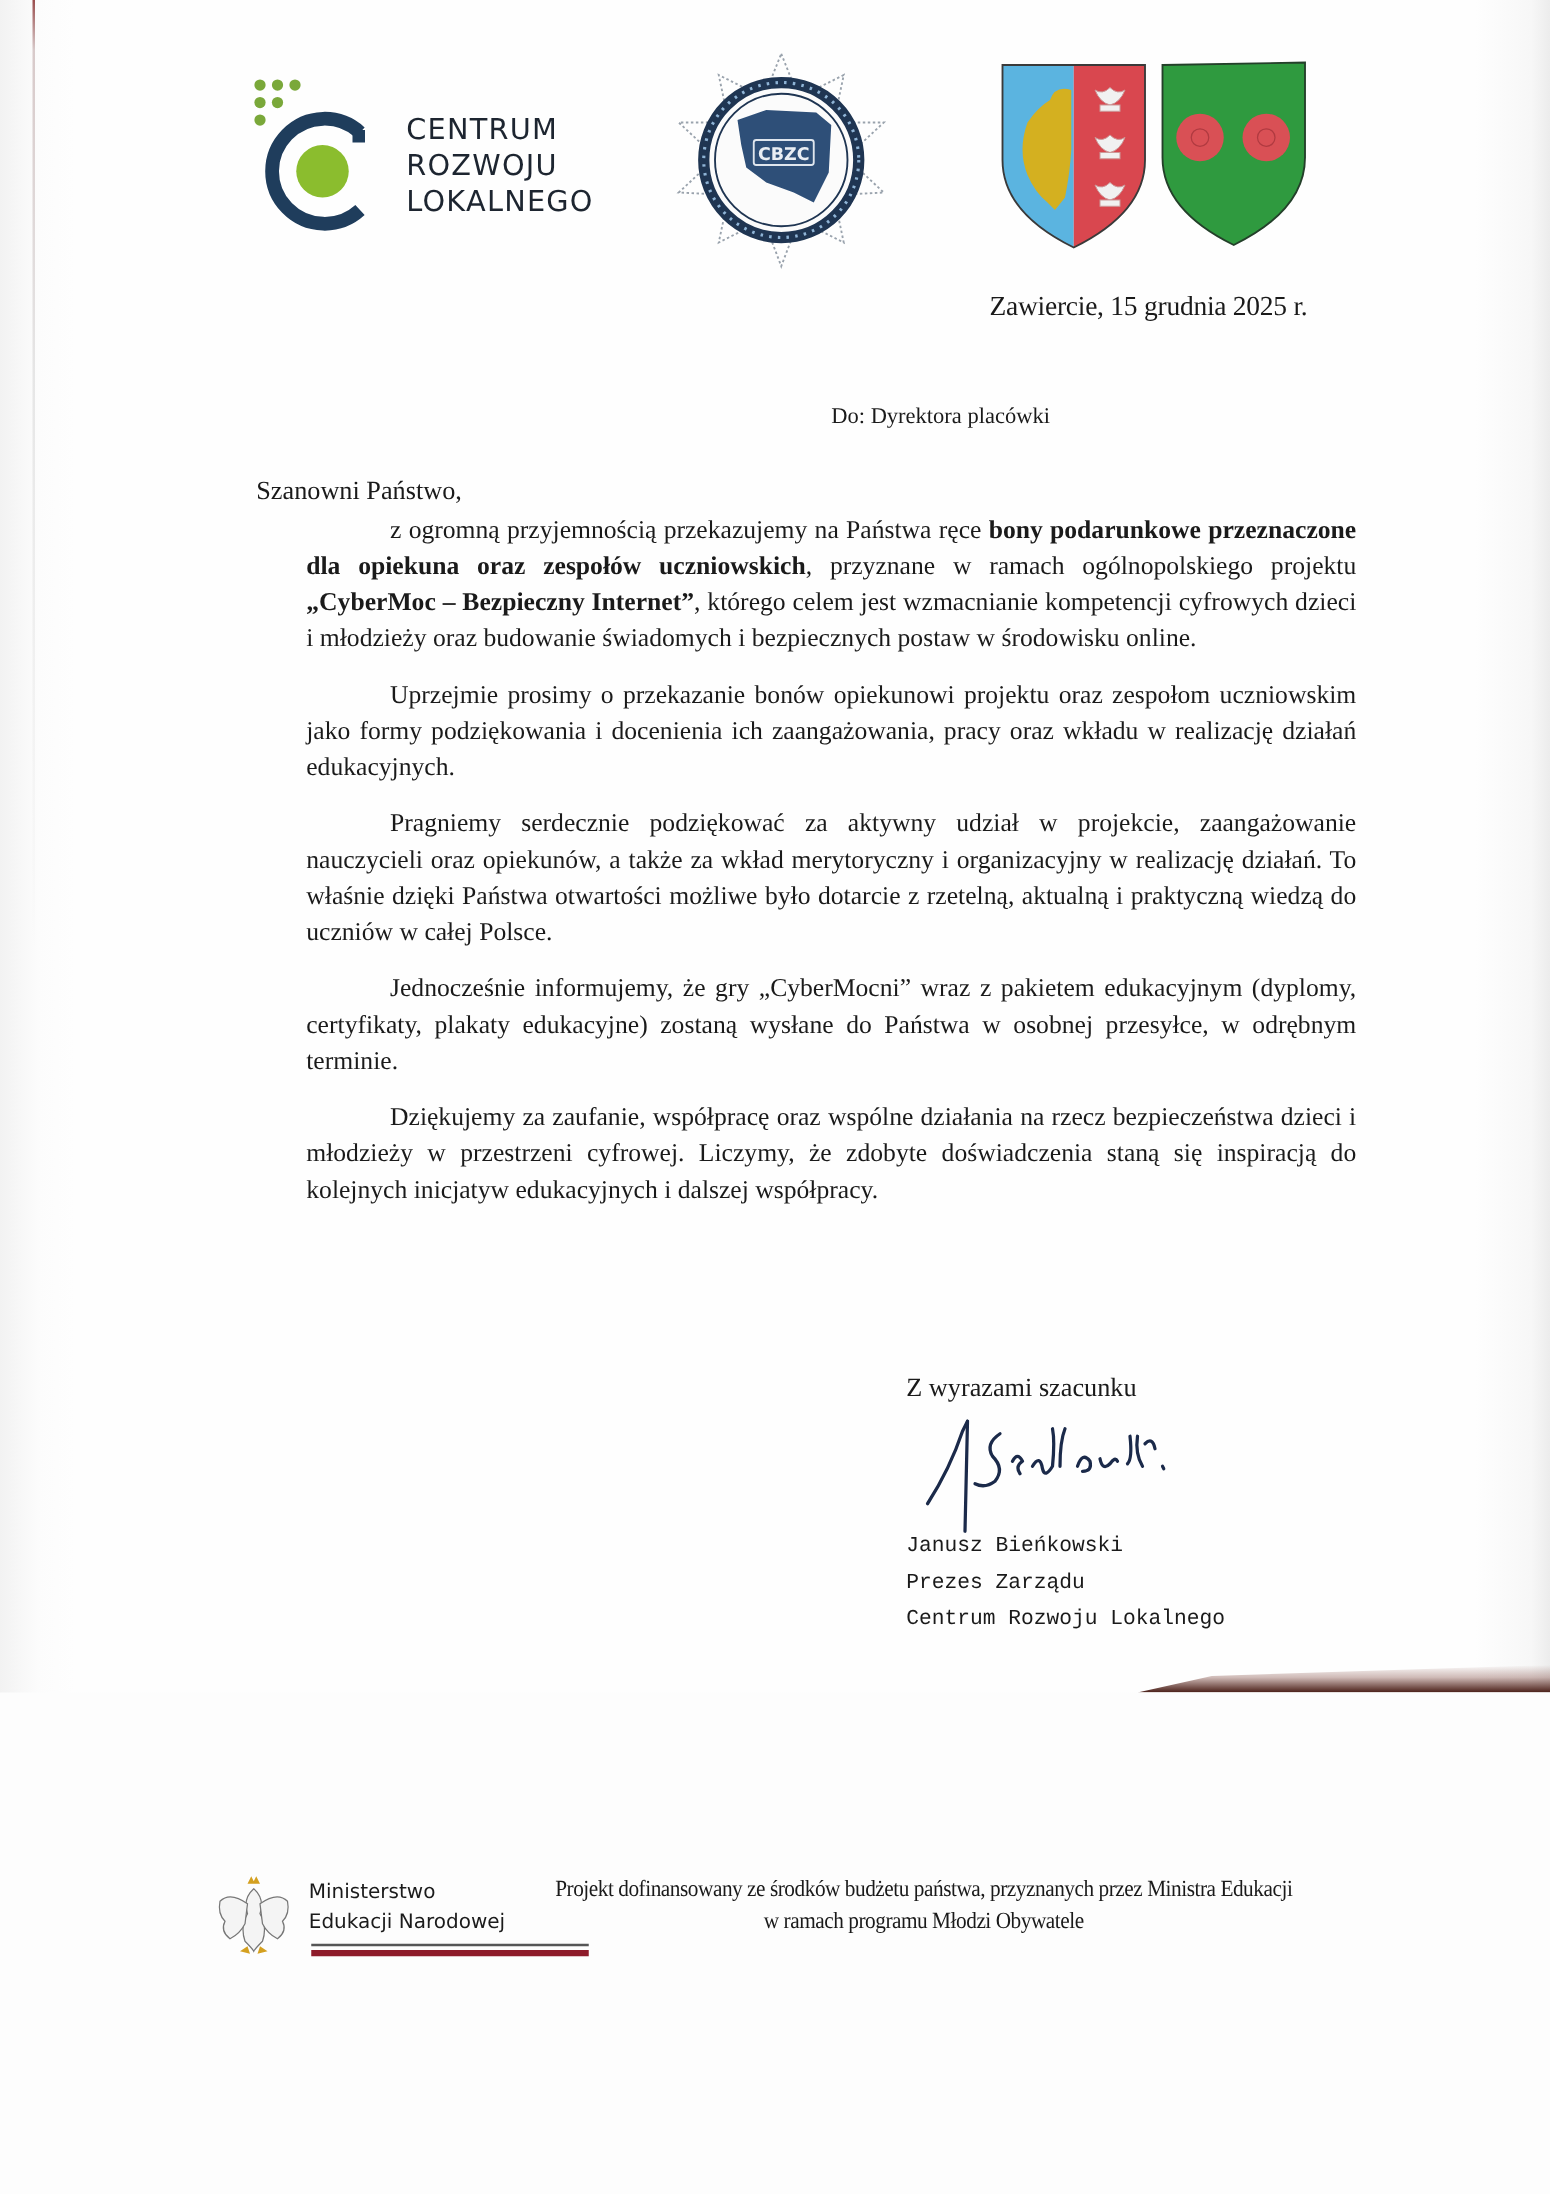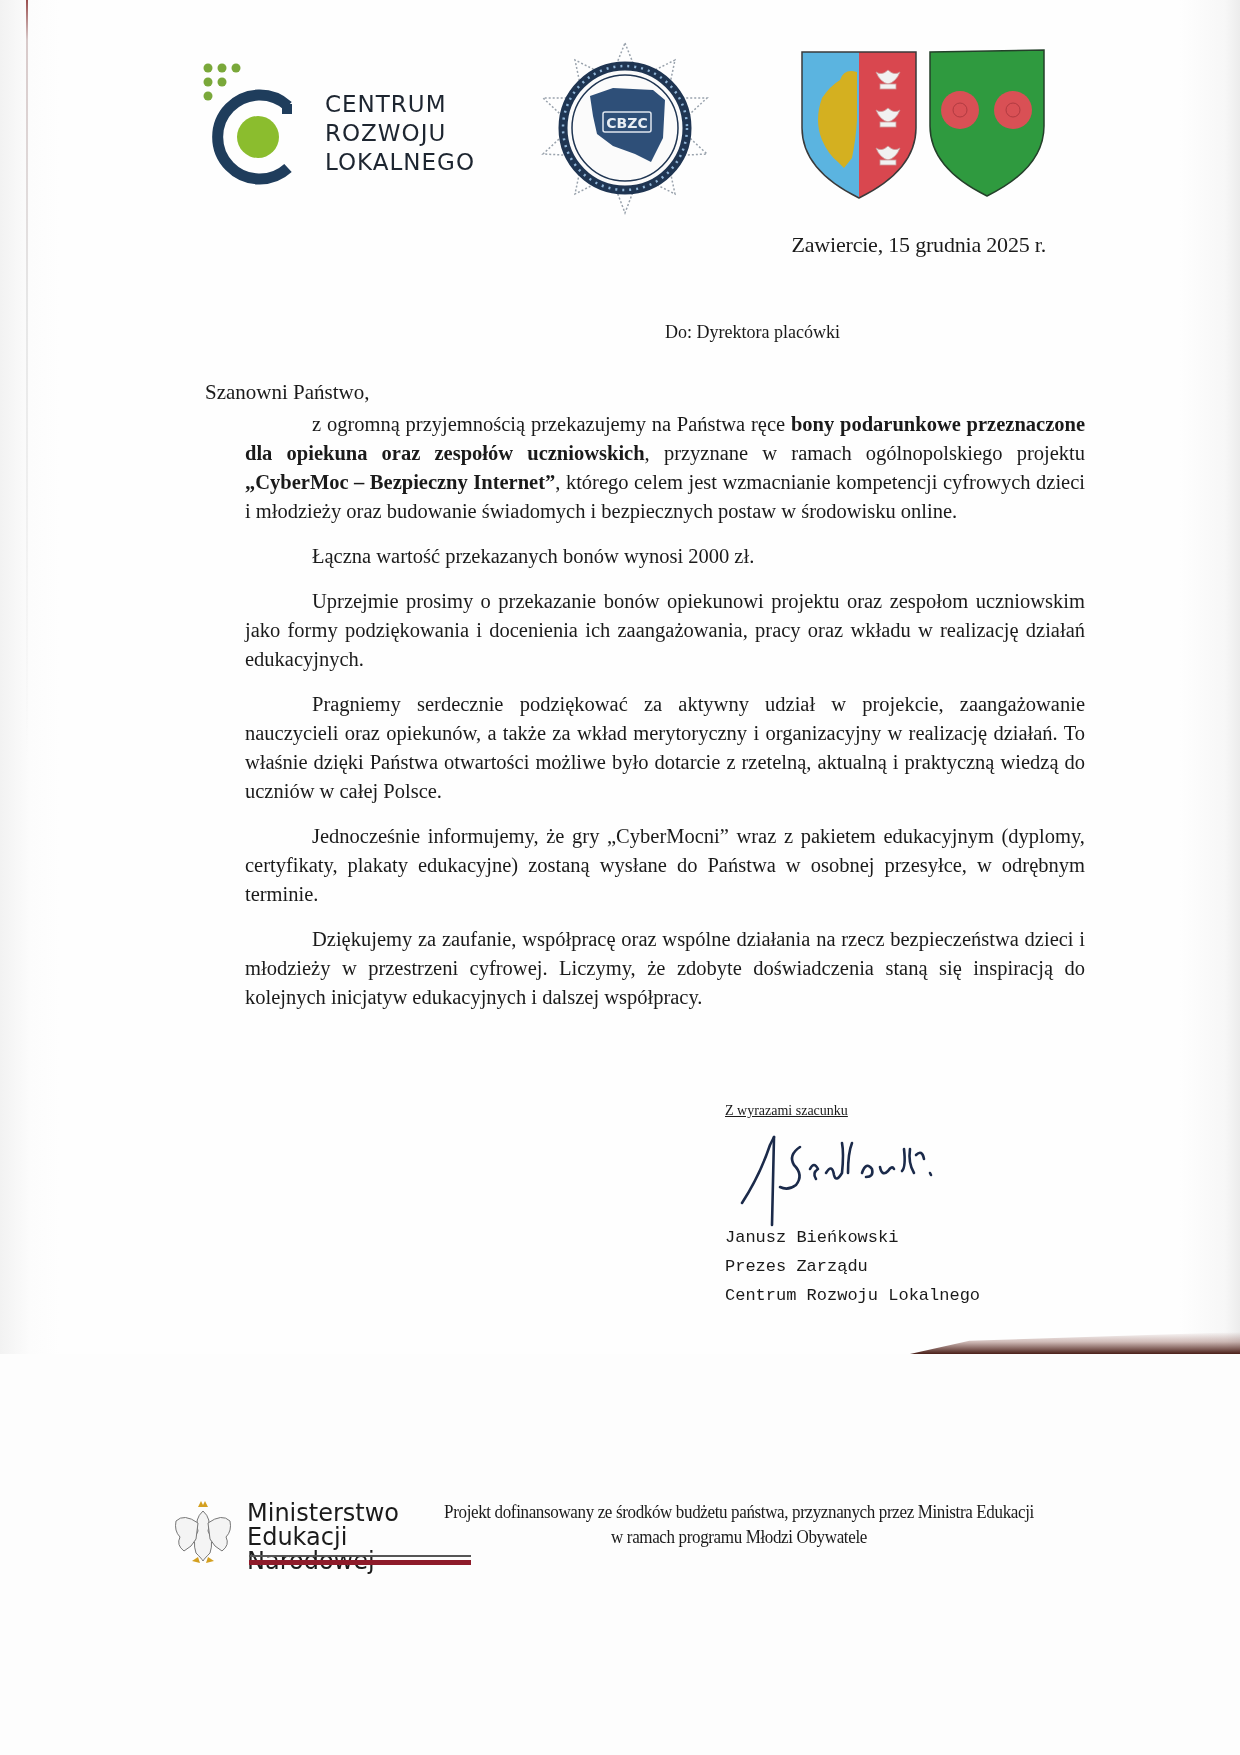--- a/index.html
+++ b/index.html
@@ -53,34 +53,34 @@
     }
     .body {
       position: absolute; left: 205px; top: 410px; width: 840px;
       font-size: 20.5px; line-height: 29px; text-align: justify; margin-left: 40px;
     }
     .body p { text-indent: 67px; margin-bottom: 16px; }
     .body p.first { margin-top: 0; }
     .body b { font-weight: bold; }
 
     .sign-block {
-      position: absolute; left: 725px; top: 1097px; font-size: 14px; line-height: 27px; text-decoration: underline;
+      position: absolute; left: 725px; top: 1097px; font-size: 21px; line-height: 27px;
     }
     .signature {
       position: absolute; left: 730px; top: 1125px; width: 230px; height: 105px;
     }
     .sign-name { position: absolute; left: 725px; top: 1223px; font-size: 17px; line-height: 29px; font-family: Liberation Mono, monospace; }
     .sign-name span { display: block; }
 
     
     .men-logo { position: absolute; left: 172px; top: 1497px; width: 300px; height: 85px; }
     .men-eagle { position: absolute; left: 0; top: 0; width: 62px; height: 72px; }
     .men-text {
       position: absolute; left: 75px; top: 4px;
-      font-family: "DejaVu Sans", sans-serif; font-size: 24px; line-height: 24px; color: #1b1b1b;
+      font-family: "DejaVu Sans", sans-serif; font-size: 16px; line-height: 24px; color: #1b1b1b;
     }
     .men-text span { display: block; }
     .men-rule-1 { position: absolute; left: 77px; top: 58px; width: 222px; height: 2px; background: #555; }
     .men-rule-2 { position: absolute; left: 77px; top: 63px; width: 222px; height: 5px; background: #8e1b2a; }
     .funding {
       position: absolute; left: 440px; top: 1500px; width: 650px;
       font-size: 18.5px; line-height: 25px; text-align: center; letter-spacing: -0.4px;
       transform: scaleX(0.92); transform-origin: left top;
     }
     .funding span { display: block; }
@@ -154,21 +154,20 @@
   </svg>
 
   <div class="date">Zawiercie, 15 grudnia 2025 r.</div>
   <div class="recipient">Do: Dyrektora placówki</div>
   <div class="greeting">Szanowni Państwo,</div>
 
   <div class="body">
     <p class="first">
       <span>z ogromną przyjemnością przekazujemy na Państwa ręce </span><b>bony podarunkowe przeznaczone dla opiekuna oraz zespołów uczniowskich</b><span>, przyznane w ramach ogólnopolskiego projektu </span><b>„CyberMoc – Bezpieczny Internet”</b><span>, którego celem jest wzmacnianie kompetencji cyfrowych dzieci i młodzieży oraz budowanie świadomych i bezpiecznych postaw w środowisku online.</span>
     </p>
-    <p>Łączna wartość przekazanych bonów wynosi 2000 zł.</p>
     <p>Uprzejmie prosimy o przekazanie bonów opiekunowi projektu oraz zespołom uczniowskim jako formy podziękowania i docenienia ich zaangażowania, pracy oraz wkładu w realizację działań edukacyjnych.</p>
     <p>Pragniemy serdecznie podziękować za aktywny udział w projekcie, zaangażowanie nauczycieli oraz opiekunów, a także za wkład merytoryczny i organizacyjny w realizację działań. To właśnie dzięki Państwa otwartości możliwe było dotarcie z rzetelną, aktualną i praktyczną wiedzą do uczniów w całej Polsce.</p>
     <p>Jednocześnie informujemy, że gry „CyberMocni” wraz z pakietem edukacyjnym (dyplomy, certyfikaty, plakaty edukacyjne) zostaną wysłane do Państwa w osobnej przesyłce, w odrębnym terminie.</p>
     <p>Dziękujemy za zaufanie, współpracę oraz wspólne działania na rzecz bezpieczeństwa dzieci i młodzieży w przestrzeni cyfrowej. Liczymy, że zdobyte doświadczenia staną się inspiracją do kolejnych inicjatyw edukacyjnych i dalszej współpracy.</p>
   </div>
 
   <div class="sign-block">Z wyrazami szacunku</div>
   <svg class="signature" viewBox="0 0 230 105">
     <g fill="none" stroke="#1b2a4a" stroke-width="2.6" stroke-linecap="round" stroke-linejoin="round">
       <path d="M 12 78 Q 30 50 40 20 L 44 12"></path>

